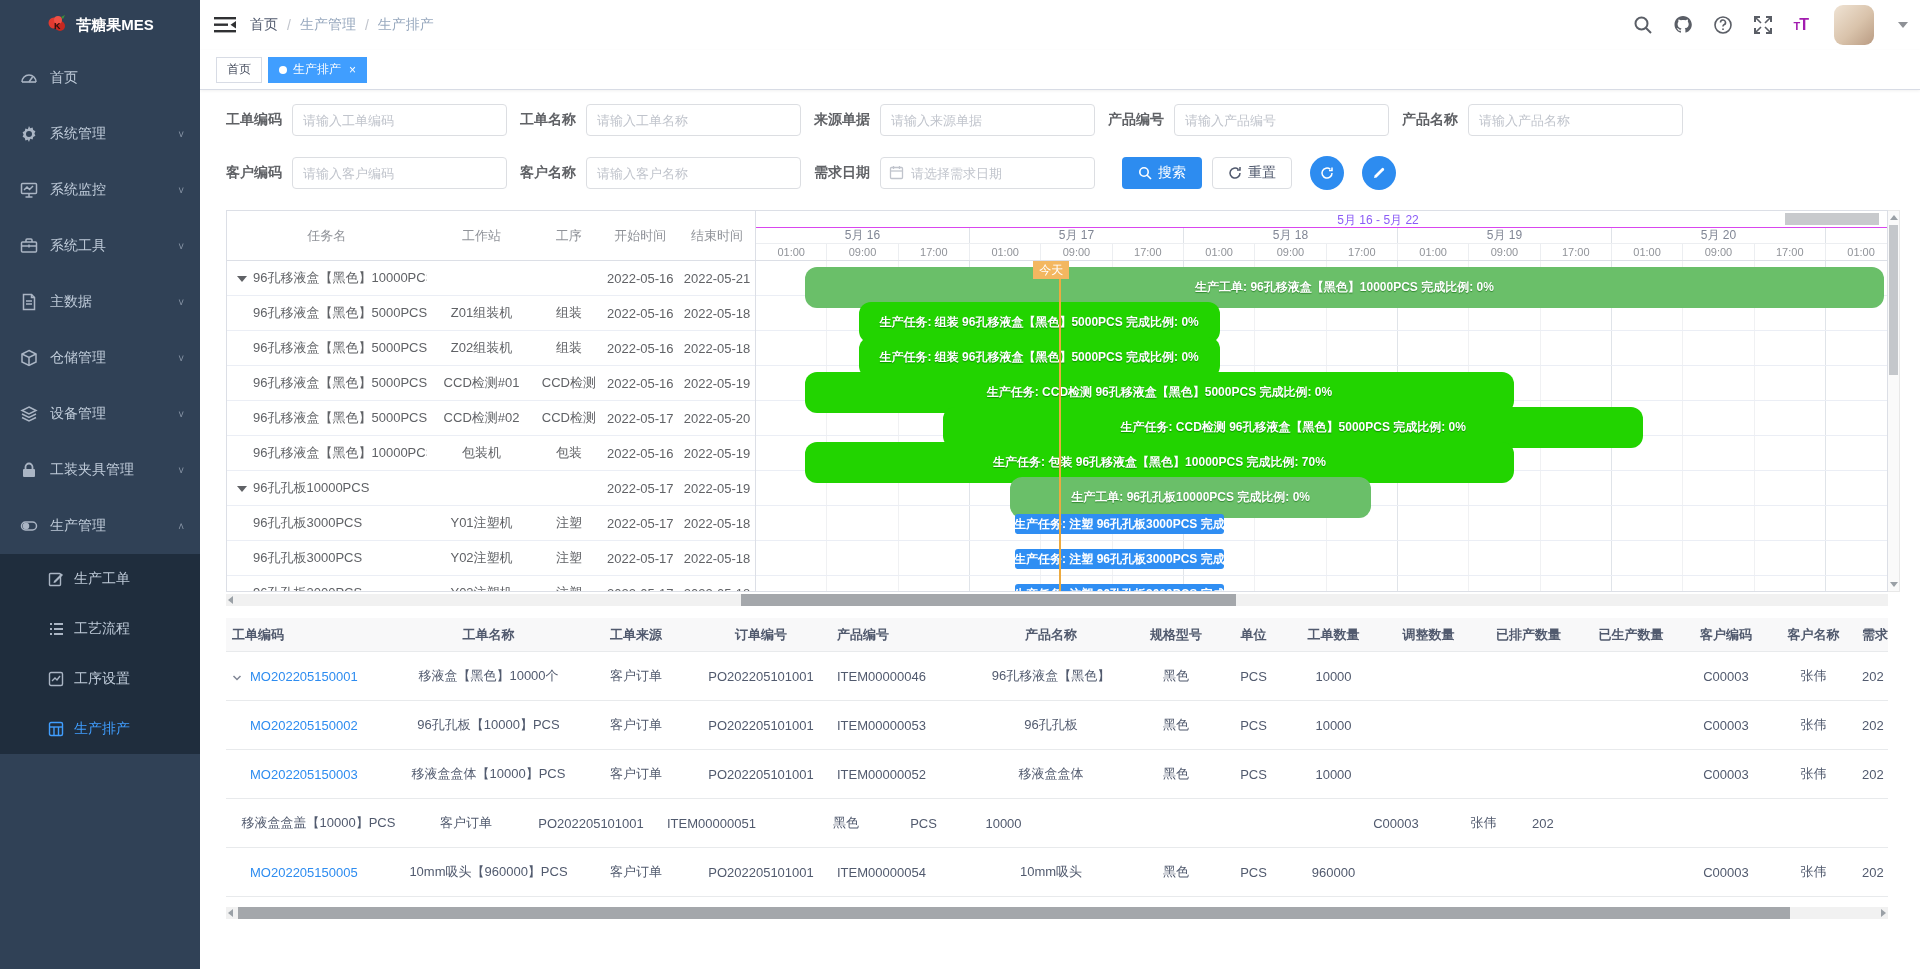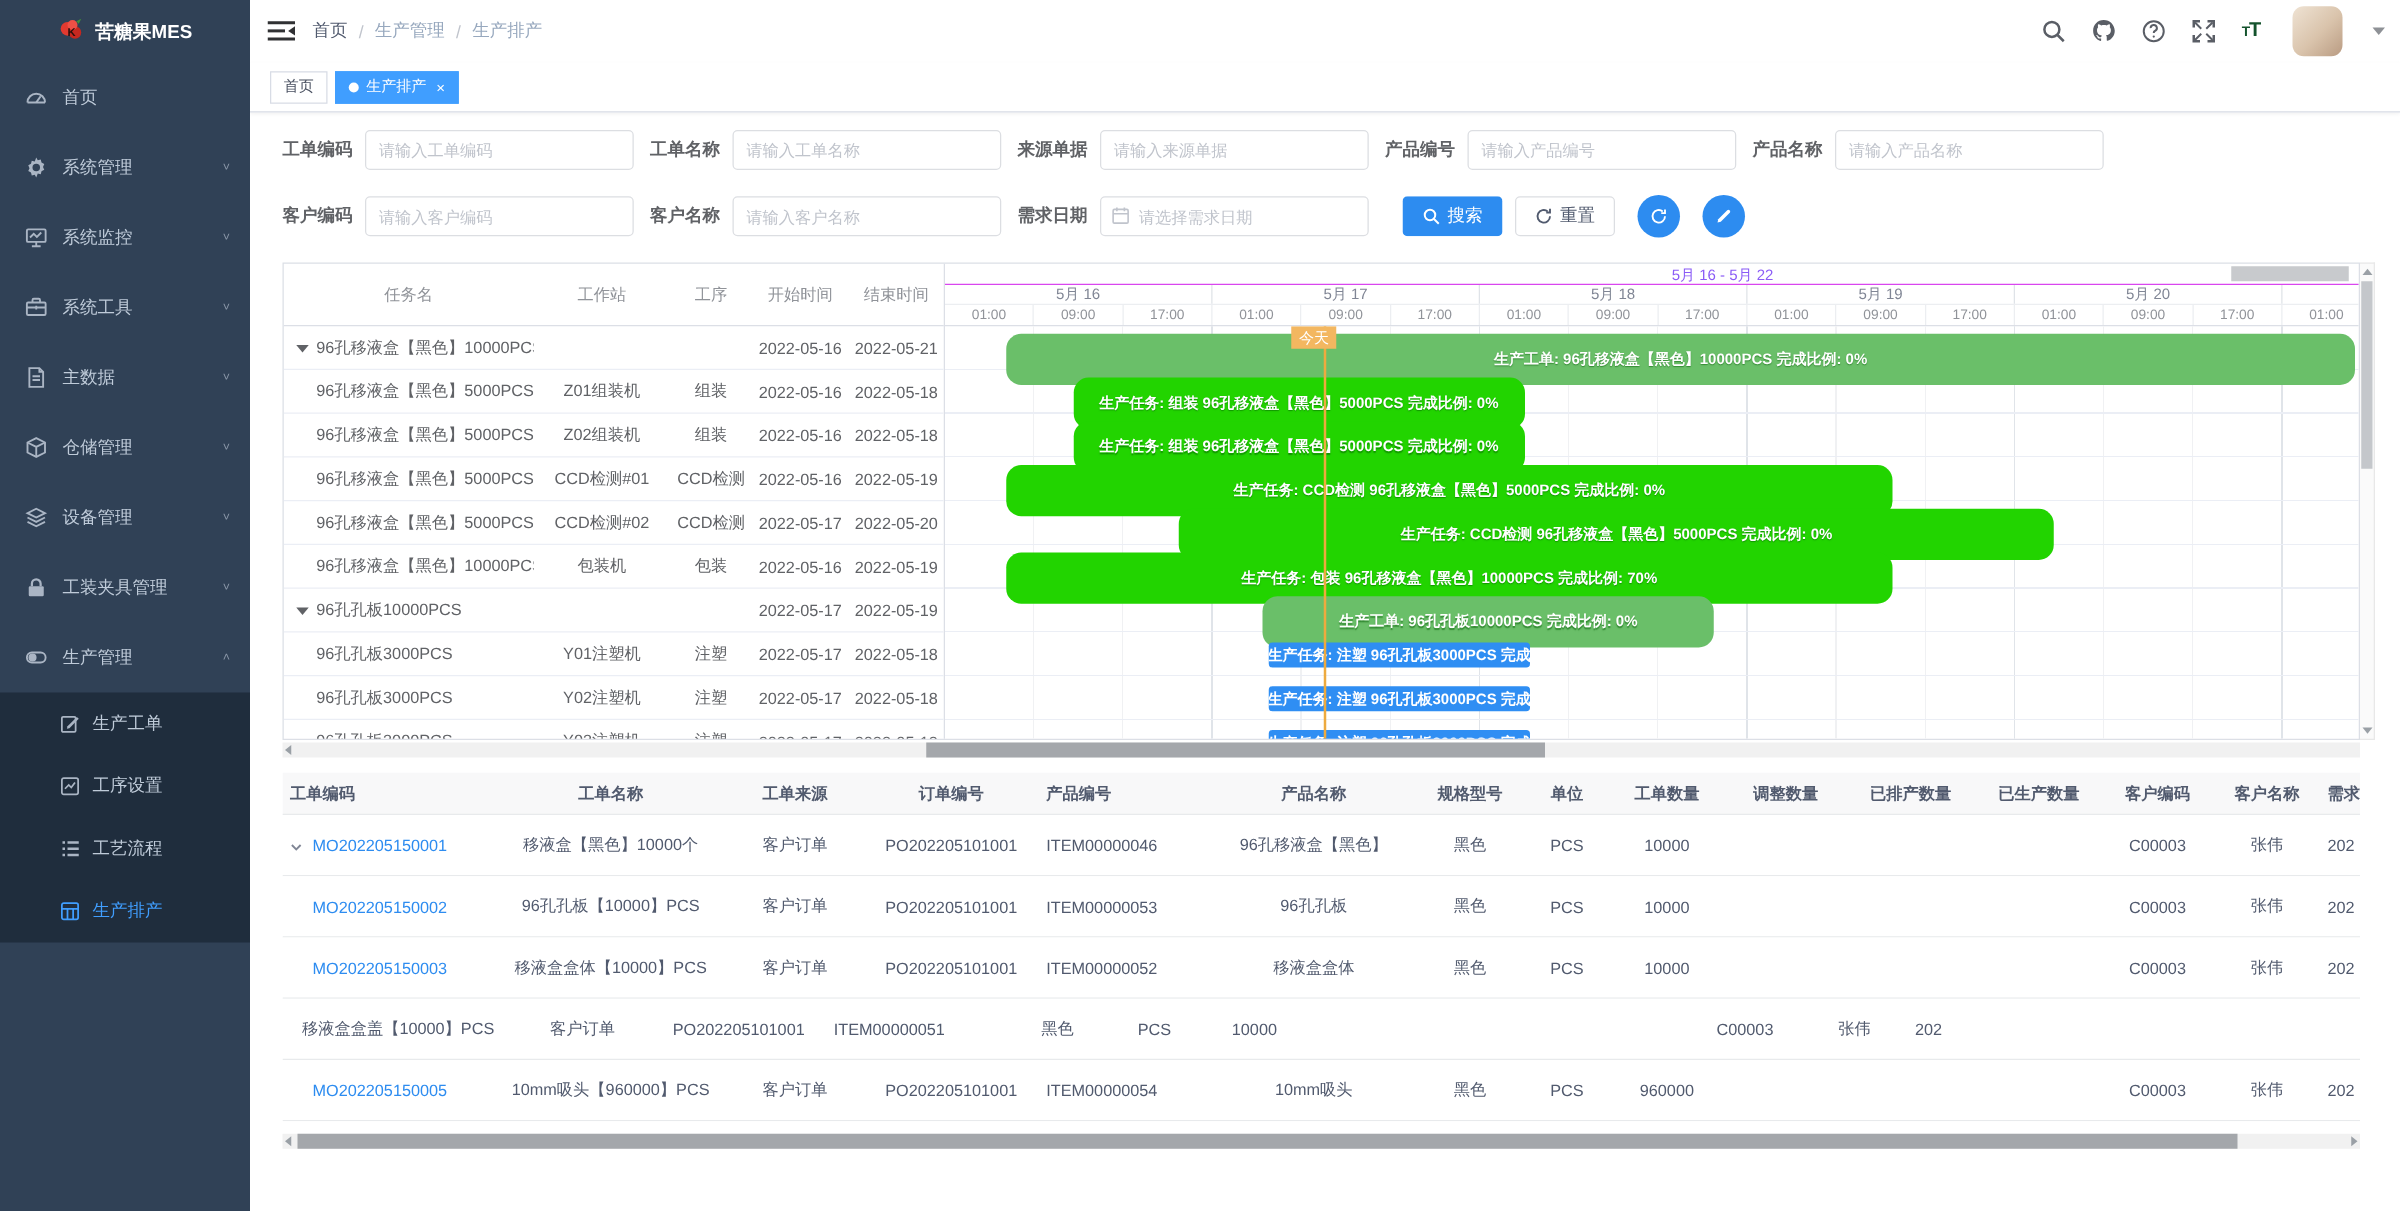--- a/index.html
+++ b/index.html
@@ -24,21 +24,21 @@
   
   .main { flex:1; display:flex; flex-direction:column; min-width:0; }
 
   .topbar { height:50px; display:flex; align-items:center; padding:0 12px 0 14px; background:#fff; }
   .fold { width:22px; height:18px; margin-right:14px; color:#303133; cursor:pointer; }
   .breadcrumb { font-size:14px; color:#97a8be; display:flex; gap:9px; align-items:center; }
   .breadcrumb .bc-first { color:#515a6e; }
   .breadcrumb .sep { color:#c0c4cc; }
   .top-icons { margin-left:auto; display:flex; align-items:center; gap:20px; color:#5a5e66; }
   .ticon { width:20px; height:20px; cursor:pointer; }
-  .fontsize-icon { font-weight:bold; color:#14532d; cursor:pointer; letter-spacing:-1px; }
+  .fontsize-icon { font-weight:bold; color:#a21caf; cursor:pointer; letter-spacing:-1px; }
   .fontsize-icon .small-t { font-size:11px; } .fontsize-icon .big-t { font-size:16px; }
   .avatar { width:40px; height:40px; border-radius:9px; margin-left:6px;
             background:linear-gradient(135deg,#efe3d4 0%,#d9c3ab 55%,#b99b82 100%); cursor:pointer; }
   .caret-down { width:0; height:0; border-left:5px solid transparent; border-right:5px solid transparent;
             border-top:6px solid #8e9196; margin-left:4px; cursor:pointer; }
 
   .tabbar { height:40px; display:flex; align-items:center; gap:6px; padding-left:16px;
             border-bottom:1px solid #d8dce5; box-shadow:0 1px 3px rgba(0,0,0,.06); background:#fff; }
   .tab { height:26px; display:inline-flex; align-items:center; gap:6px; padding:0 10px;
          border:1px solid #d8dce5; background:#fff; color:#495060; font-size:12px; cursor:pointer; }
@@ -238,36 +238,36 @@
         </div>
         <div class="submenu">
           <div class="submenu-item">
             <span class="nicon"><svg viewBox="0 0 16 16" fill="none" stroke="currentColor" stroke-width="1.4">
                 <rect x="1.5" y="2.5" width="11" height="12" rx="1"></rect>
                 <path d="M6 10 L13.5 2.5 L15 4 L7.5 11.5 L5.5 12 Z" fill="currentColor" stroke="none"></path>
               </svg></span>
             <span>生产工单</span>
           </div>
           <div class="submenu-item">
-            <span class="nicon"><svg viewBox="0 0 16 16" fill="none" stroke="currentColor" stroke-width="1.4">
-                <rect x="1.5" y="1.5" width="13" height="13" rx="1.5"></rect>
-                <path d="M4 10 l3-3 2 2 3-4"></path>
-              </svg></span>
-            <span>工序设置</span>
-          </div>
-          <div class="submenu-item">
             <span class="nicon"><svg viewBox="0 0 16 16" fill="currentColor">
                 <rect x="6" y="2" width="9" height="2"></rect>
                 <rect x="6" y="7" width="9" height="2"></rect>
                 <rect x="6" y="12" width="9" height="2"></rect>
                 <rect x="2" y="2" width="2" height="2"></rect>
                 <rect x="2" y="7" width="2" height="2"></rect>
                 <rect x="2" y="12" width="2" height="2"></rect>
               </svg></span>
             <span>工艺流程</span>
+          </div>
+          <div class="submenu-item">
+            <span class="nicon"><svg viewBox="0 0 16 16" fill="none" stroke="currentColor" stroke-width="1.4">
+                <rect x="1.5" y="1.5" width="13" height="13" rx="1.5"></rect>
+                <path d="M4 10 l3-3 2 2 3-4"></path>
+              </svg></span>
+            <span>工序设置</span>
           </div>
           <div class="submenu-item active">
             <span class="nicon"><svg viewBox="0 0 16 16" fill="none" stroke="currentColor" stroke-width="1.4">
                 <rect x="1.5" y="1.5" width="13" height="13" rx="1.5"></rect>
                 <line x1="1.5" y1="6" x2="14.5" y2="6"></line>
                 <line x1="6" y1="6" x2="6" y2="14.5"></line>
                 <line x1="10.5" y1="6" x2="10.5" y2="14.5"></line>
               </svg></span>
             <span>生产排产</span>
           </div>

